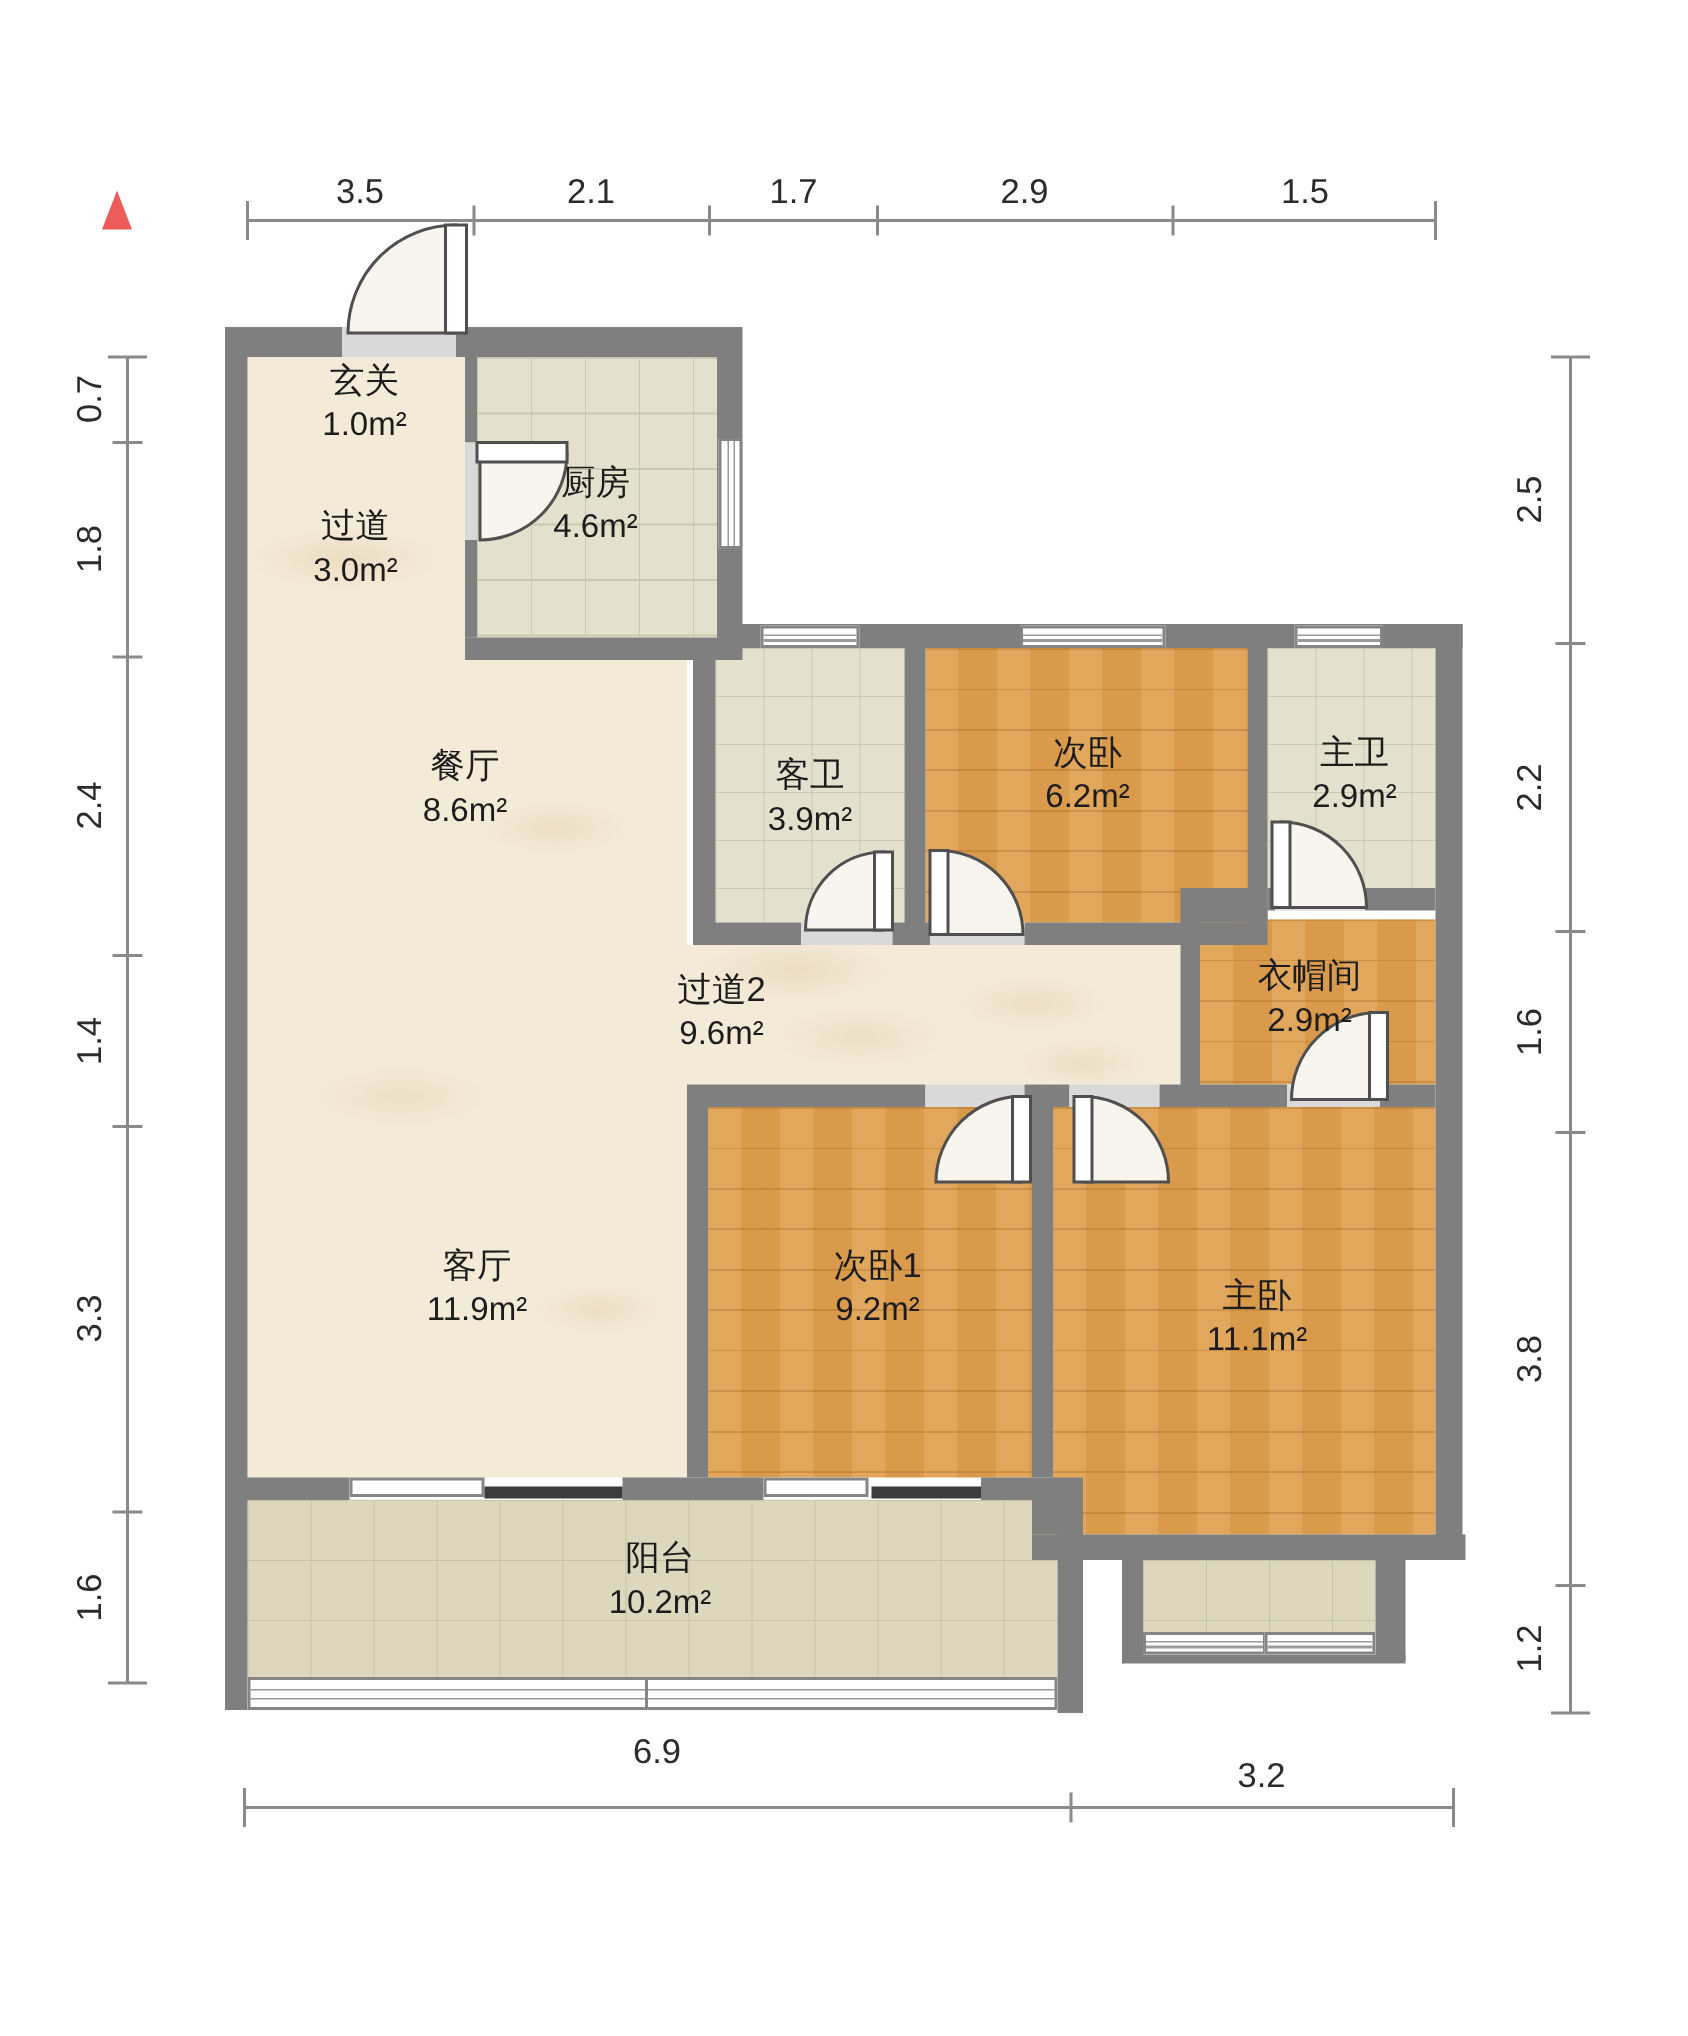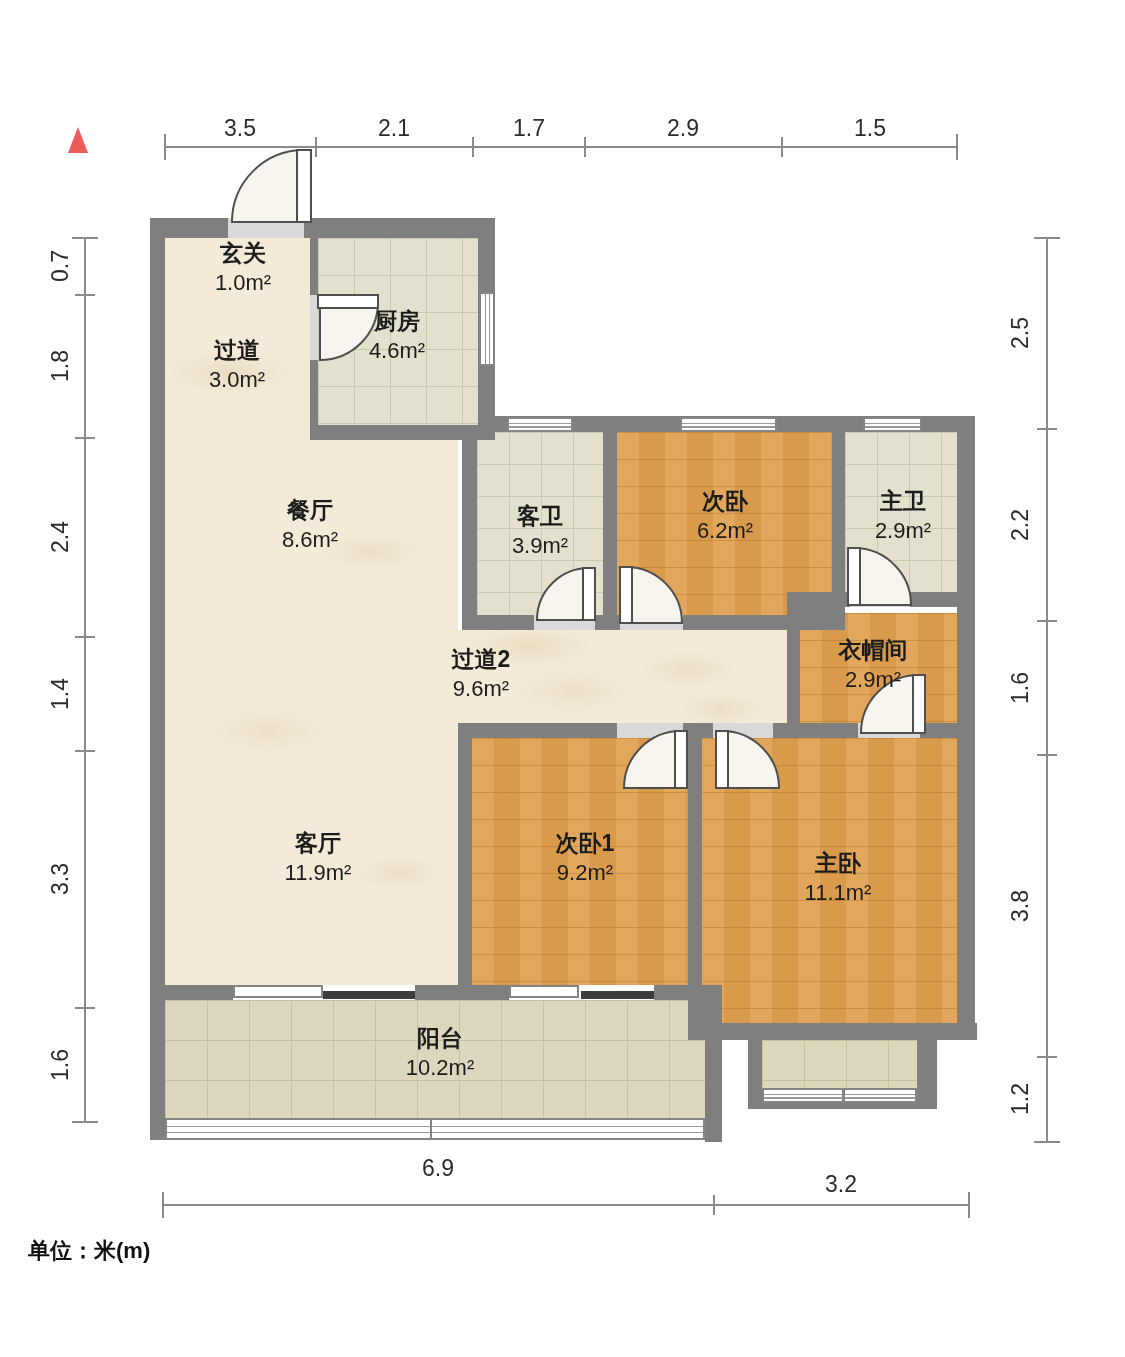--- a/index.html
+++ b/index.html
@@ -33,21 +33,21 @@
                      linear-gradient(90deg, var(--balconyline) 1px, transparent 1px);
     background-size:42px 40px;}
   .window{position:absolute;background:#fff;border:2px solid #858585;box-sizing:border-box;}
   .win-h::before,.win-h::after{content:"";position:absolute;left:0;right:0;height:1.5px;background:#9a9a9a;}
   .win-h::before{top:32%;} .win-h::after{top:64%;}
   .win-v::before,.win-v::after{content:"";position:absolute;top:0;bottom:0;width:1.5px;background:#9a9a9a;}
   .win-v::before{left:32%;} .win-v::after{left:64%;}
   .slide-dark{position:absolute;background:#3c3c3c;}
   .door{position:absolute;overflow:visible;}
   .room-label{position:absolute;transform:translate(-50%,-50%);text-align:center;line-height:29px;white-space:nowrap;}
-  .room-label .nm{font-size:23px;font-weight:700;}
+  .room-label .nm{font-size:23px;font-weight:400;}
   .room-label .ar{font-size:22px;font-weight:400;}
   .dimline{position:absolute;background:var(--dimline);}
   .tick{position:absolute;background:var(--dimline);}
   .dim{position:absolute;transform:translate(-50%,-50%);font-size:23px;color:#2b2b2b;white-space:nowrap;}
   .dim-v{transform:translate(-50%,-50%) rotate(-90deg);}
   .compass{position:absolute;width:0;height:0;border-left:10px solid transparent;
            border-right:10px solid transparent;border-bottom:26px solid var(--accent);}
   .footer{position:absolute;left:28px;top:1236px;font-size:22px;line-height:29px;font-weight:700;color:#111;}
 </style>
 </head>
@@ -253,16 +253,15 @@
   <span class="dim dim-v" style="left:1020px;top:1099px">1.2</span>
 
   <div class="dimline" style="left:163px;top:1204px;width:806px;height:2px"></div>
   <i class="tick" style="left:162px;top:1192px;width:2px;height:26px"></i>
   <i class="tick" style="left:713px;top:1195px;width:2px;height:20px"></i>
   <i class="tick" style="left:968px;top:1192px;width:2px;height:26px"></i>
   <span class="dim" style="left:438px;top:1168px">6.9</span>
   <span class="dim" style="left:841px;top:1184px">3.2</span>
 
   <div class="footer">
-    <div>单位：米(m)</div>
   </div>
 
 </div>
 
 </body></html>

